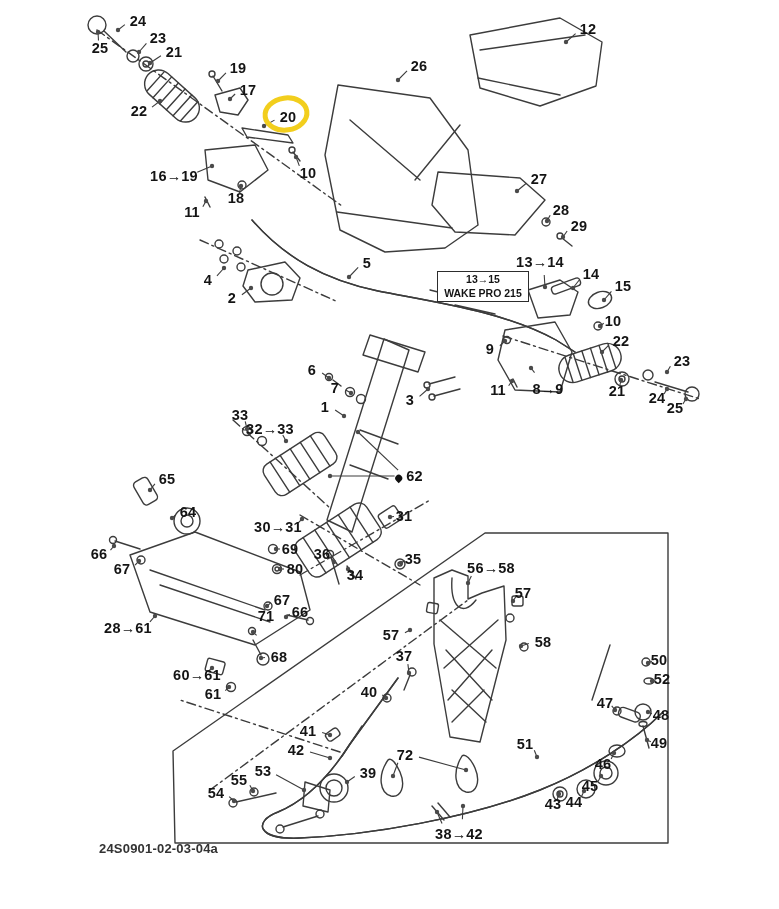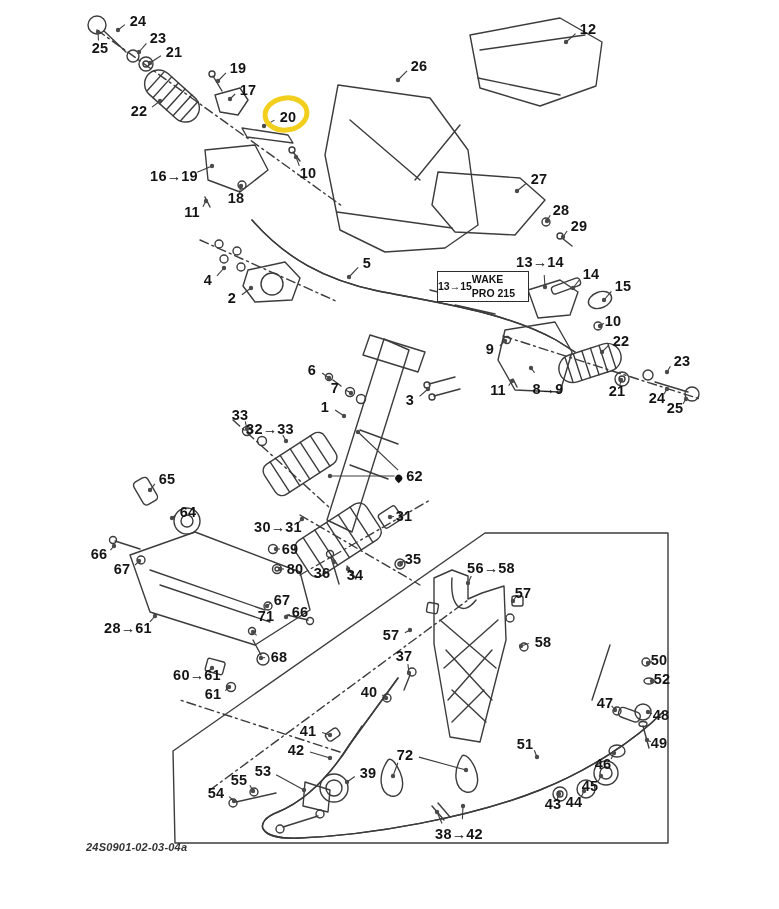--- a/index.html
+++ b/index.html
@@ -13,26 +13,26 @@
   .fL{fill:#f6f6f6;} .fM{fill:#e8e8e8;} .fD{fill:#cfcfcf;} .fB{fill:#333;stroke-width:1;}
   .thick{stroke-width:12;} .core{stroke:#fff;stroke-width:8.5;}
   .cab{stroke-width:5;} .cabcore{stroke:#fff;stroke-width:2.4;}
   .cl{stroke:#8c8c8c;stroke-width:1;stroke-dasharray:9 4 2 4;}
   .box{stroke:#8a8a8a;stroke-width:1.2;fill:none;}
   .part-label{position:absolute;transform:translate(-50%,-50%);font-size:14.5px;font-weight:bold;
       color:#141414;white-space:nowrap;letter-spacing:.2px;line-height:1;}
   .drop{display:inline-block;width:7px;height:7px;background:#111;border-radius:0 50% 50% 50%;
       transform:rotate(225deg);margin-right:4px;vertical-align:-1px;}
   #callout-box{position:absolute;left:437px;top:271px;width:90px;height:29px;border:1.5px solid #2d2d2d;
-      background:#fff;display:flex;align-items:center;justify-content:center;
+      background:#fff;display:flex;flex-direction:column;align-items:center;justify-content:center;
       font-size:10.5px;font-weight:bold;color:#141414;line-height:1.25;}
   #nozzle-note{position:absolute;left:554px;top:617px;width:124px;text-align:center;
       font-size:12.5px;font-weight:bold;color:#141414;line-height:1.15;}
-  #footer-code{position:absolute;left:86px;top:841px;font-size:11px;font-weight:bold;color:#333;
-      letter-spacing:.2px;font-style:italic;}
+  #footer-code{position:absolute;left:99px;top:841px;font-size:13px;font-weight:bold;color:#333;
+      letter-spacing:.2px;}
 </style>
 </head>
 <body>
 
 <div id="stage">
 
   <svg class="art" width="779" height="909" viewBox="0 0 779 909">
 
     <g>
       <line class="cl" x1="97" y1="30" x2="342" y2="206"></line>
@@ -494,21 +494,21 @@
       <div class="part-label" style="left: 498px; top: 390px;">11</div>
       <div class="part-label" style="left: 617px; top: 391px;">21</div>
       <div class="part-label" style="left: 682px; top: 361px;">23</div>
       <div class="part-label" style="left: 657px; top: 398px;">24</div>
       <div class="part-label" style="left: 675px; top: 408px;">25</div>
       <div class="part-label" style="left: 240px; top: 415px;">33</div>
       <div class="part-label" style="left: 270px; top: 429px;">32→33</div>
       <div class="part-label" style="left: 409px; top: 476px;"><span class="drop"></span>62</div>
       <div class="part-label" style="left: 404px; top: 516px;">31</div>
       <div class="part-label" style="left: 278px; top: 527px;">30→31</div>
-      <div class="part-label" style="left: 322px; top: 554px; margin-top: 19px;">36</div>
+      <div class="part-label" style="left: 322px; top: 554px;">36</div>
       <div class="part-label" style="left: 413px; top: 559px;">35</div>
       <div class="part-label" style="left: 355px; top: 575px;">34</div>
       <div class="part-label" style="left: 290px; top: 549px;">69</div>
       <div class="part-label" style="left: 295px; top: 569px;">80</div>
       <div class="part-label" style="left: 167px; top: 479px;">65</div>
       <div class="part-label" style="left: 188px; top: 512px;">64</div>
       <div class="part-label" style="left: 99px; top: 554px;">66</div>
       <div class="part-label" style="left: 122px; top: 569px;">67</div>
       <div class="part-label" style="left: 128px; top: 628px;">28→61</div>
       <div class="part-label" style="left: 282px; top: 600px;">67</div>

